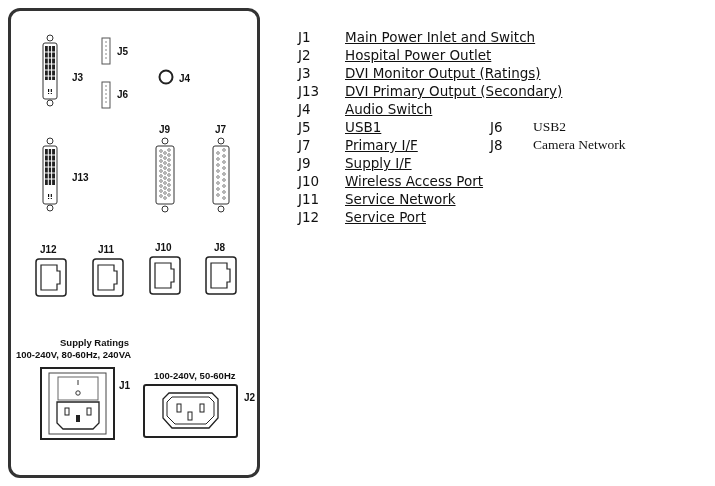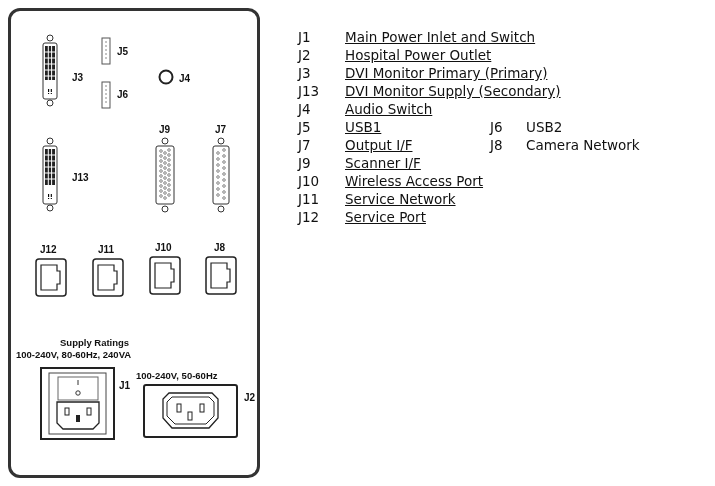--- a/index.html
+++ b/index.html
@@ -3,21 +3,21 @@
 <meta charset="utf-8">
 <style>
   html,body{margin:0;padding:0;background:#fff;}
   body{width:715px;height:486px;position:relative;overflow:hidden;font-family:"Liberation Sans",sans-serif;}
   .panel{position:absolute;left:8px;top:8px;width:252px;height:470px;border:3px solid #333;border-radius:12px;box-sizing:border-box;background:#fff;}
   .lbl{position:absolute;font-weight:bold;font-size:10px;color:#111;font-family:"Liberation Sans",sans-serif;}
   svg{position:absolute;overflow:visible;}
   .legend{position:absolute;left:298px;top:28px;font-family:"DejaVu Sans",sans-serif;font-size:13.5px;color:#111;}
   .row{position:relative;height:18px;line-height:18px;white-space:nowrap;}
   .row span{position:absolute;top:0;}
-  .c1{left:0;} .c2{left:47px;text-decoration:underline;} .c3{left:192px;} .c4{left:228px;}
+  .c1{left:0;} .c2{left:47px;text-decoration:underline;} .c3{left:192px;} .c4{left:235px;font-family:Liberation Serif, serif;}
 </style>
 </head>
 <body>
 
 <div class="panel"></div>
 
 <svg style="left:40px;top:34px" width="20" height="72">
   <circle cx="10" cy="4" r="3" fill="none" stroke="#333"></circle>
   <rect x="3" y="9" width="14" height="56" rx="2" fill="#fff" stroke="#333"></rect>
   <rect x="5" y="12" width="10" height="34" fill="#222"></rect>
@@ -164,21 +164,21 @@
   <rect x="18" y="10" width="40" height="23" fill="#fff" stroke="#666"></rect>
   <line x1="38" y1="13" x2="38" y2="18" stroke="#333"></line>
   <circle cx="38" cy="26" r="2.2" fill="none" stroke="#333"></circle>
   <path d="M17 35 H59 V56 L53 62 H23 L17 56 Z" fill="#fff" stroke="#222" stroke-width="1.3"></path>
   <rect x="25" y="41" width="4" height="7" fill="#fff" stroke="#222"></rect>
   <rect x="47" y="41" width="4" height="7" fill="#fff" stroke="#222"></rect>
   <rect x="36" y="48" width="4" height="7" fill="#222"></rect>
 </svg>
 <span class="lbl" style="left:119px;top:380px">J1</span>
 
-<span class="lbl" style="left:136px;top:370px;font-size:9.5px">100-240V, 50-60Hz</span>
+<span class="lbl" style="left:154px;top:370px;font-size:9.5px">100-240V, 50-60Hz</span>
 <svg style="left:143px;top:384px" width="96" height="54">
   <rect x="1" y="1" width="93" height="52" rx="2" fill="#fff" stroke="#222" stroke-width="2"></rect>
   <path d="M26 9 H69 L75 15 V34 L66 44 H29 L20 34 V15 Z" fill="#fff" stroke="#222" stroke-width="1.3"></path>
   <path d="M29 13 H66 L71 18 V32 L63 40 H32 L24 32 V18 Z" fill="none" stroke="#222" stroke-width="1"></path>
   <rect x="34" y="20" width="4" height="8" fill="#fff" stroke="#222"></rect>
   <rect x="57" y="20" width="4" height="8" fill="#fff" stroke="#222"></rect>
   <rect x="45" y="28" width="4" height="8" fill="#fff" stroke="#222"></rect>
 </svg>
 <span class="lbl" style="left:244px;top:392px">J2</span>
 
@@ -186,45 +186,45 @@
   <div class="row">
       <span class="c1">J1</span>
       <span class="c2">Main Power Inlet and Switch</span>
     </div>
   <div class="row">
       <span class="c1">J2</span>
       <span class="c2">Hospital Power Outlet</span>
     </div>
   <div class="row">
       <span class="c1">J3</span>
-      <span class="c2">DVI Monitor Primary (Primary)</span>
+      <span class="c2">DVI Monitor Output (Ratings)</span>
     </div>
   <div class="row">
       <span class="c1">J13</span>
-      <span class="c2">DVI Monitor Supply (Secondary)</span>
+      <span class="c2">DVI Primary Output (Secondary)</span>
     </div>
   <div class="row">
       <span class="c1">J4</span>
       <span class="c2">Audio Switch</span>
     </div>
   <div class="row">
       <span class="c1">J5</span>
       <span class="c2">USB1</span>
       <span class="c3">J6</span>
       <span class="c4">USB2</span>
     </div>
   <div class="row">
       <span class="c1">J7</span>
-      <span class="c2">Output I/F</span>
+      <span class="c2">Primary I/F</span>
       <span class="c3">J8</span>
       <span class="c4">Camera Network</span>
     </div>
   <div class="row">
       <span class="c1">J9</span>
-      <span class="c2">Scanner I/F</span>
+      <span class="c2">Supply I/F</span>
     </div>
   <div class="row">
       <span class="c1">J10</span>
       <span class="c2">Wireless Access Port</span>
     </div>
   <div class="row">
       <span class="c1">J11</span>
       <span class="c2">Service Network</span>
     </div>
   <div class="row">

